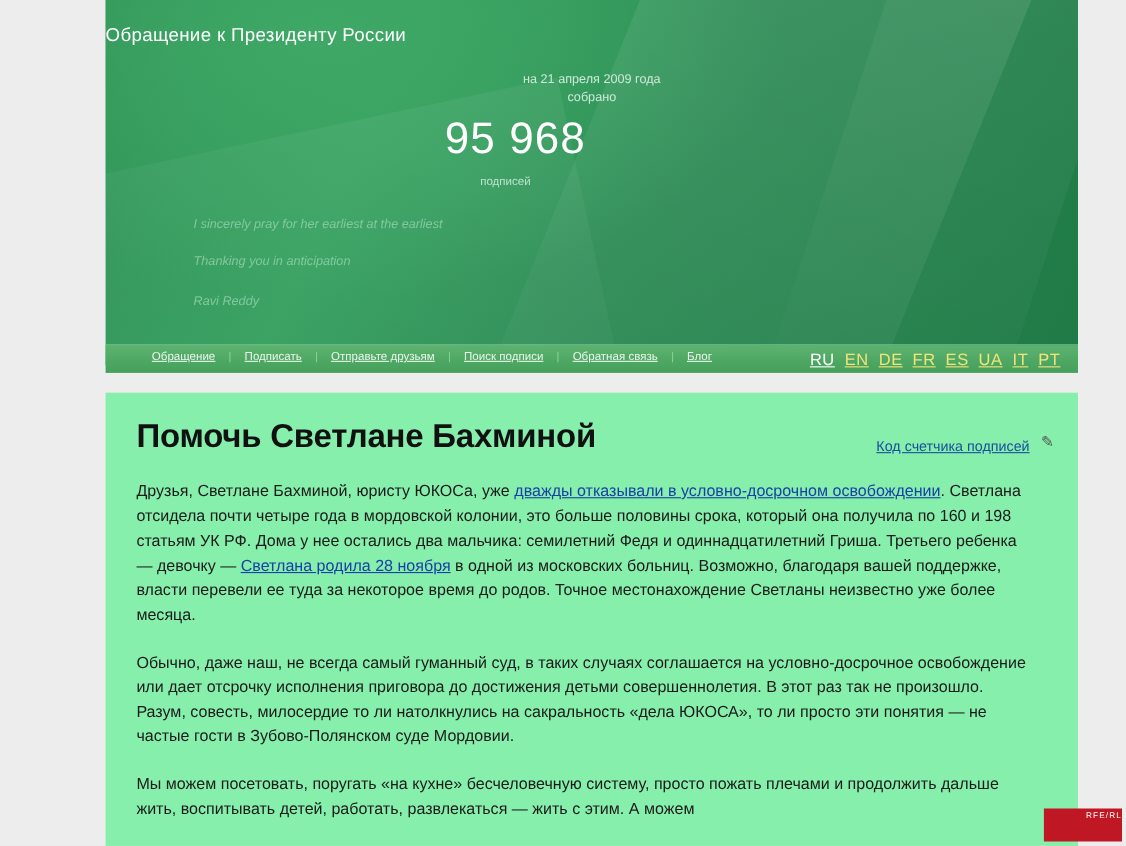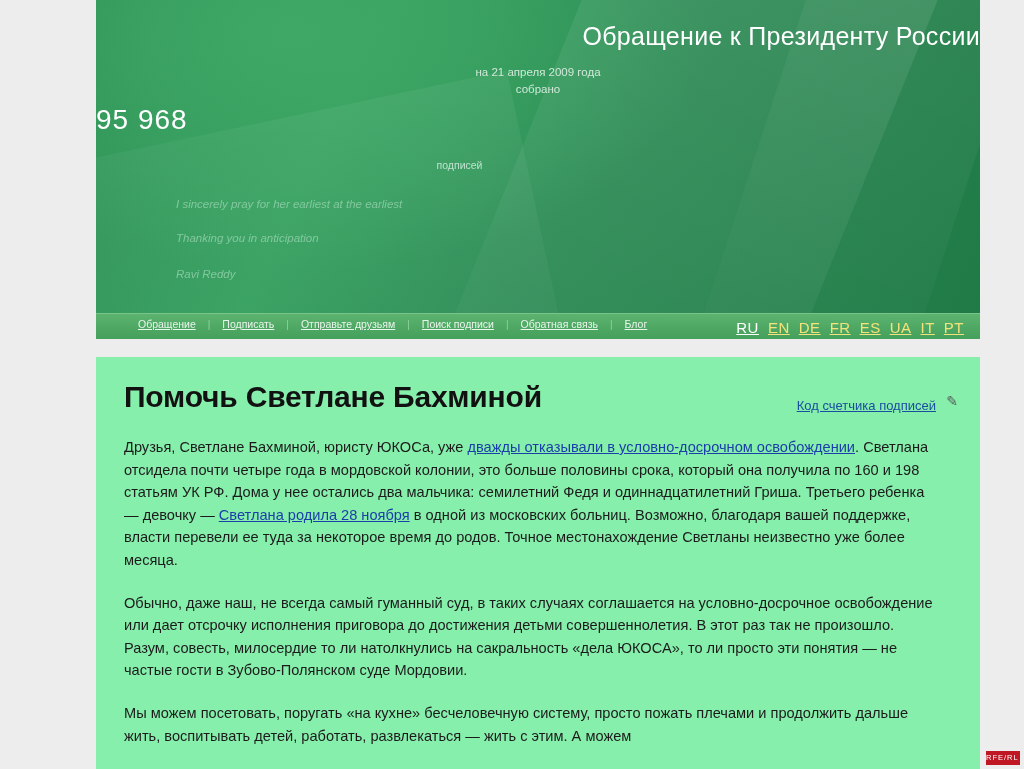--- a/index.html
+++ b/index.html
@@ -52,23 +52,23 @@
     width: 520px;
     height: 420px;
     background: linear-gradient(200deg, rgba(255,255,255,0.06), rgba(255,255,255,0));
     transform: rotate(-12deg);
   }
   .hero-title {
     position: absolute;
     top: 22px;
     left: 0;
     width: 884px;
-    text-align: right;
+    text-align: left;
     color: #ffffff;
-    font-size: 25px;
+    font-size: 17px;
     letter-spacing: 0.3px;
   }
   .hero-date {
     position: absolute;
     top: 66px;
     left: 0;
     width: 884px;
     text-align: center;
     color: #cfe9d9;
     font-size: 11.5px;
@@ -80,22 +80,23 @@
     width: 884px;
     text-align: center;
     color: #cfe9d9;
     font-size: 11.5px;
   }
   .hero-count {
     position: absolute;
     top: 104px;
     left: 0;
     width: 745px;
+    text-align: center;
     color: #ffffff;
-    font-size: 28px;
+    font-size: 40px;
     font-weight: normal;
     letter-spacing: 1px;
   }
   .hero-signatures {
     position: absolute;
     top: 159px;
     left: 0;
     width: 727px;
     text-align: center;
     color: #bfe2d0;
@@ -215,27 +216,28 @@
   .gutter-right {
     position: absolute;
     left: 980px; top: 0; width: 44px; height: 769px;
     background: #ededed;
   }
   .rferl-badge {
     position: absolute;
     right: 4px;
     bottom: 4px;
     width: 34px;
-    height: 14px;
+    height: 30px;
     background: #c01724;
     color: #ffffff;
     font-size: 7.5px;
     letter-spacing: 1px;
-    text-align: left;
+    text-align: right;
     line-height: 14px;
+    padding-left: 37px;
   }
 </style>
 </head>
 <body>
 
 <div id="page">
 
   <div class="gutter-left"></div>
   <div class="gutter-right"></div>
 

